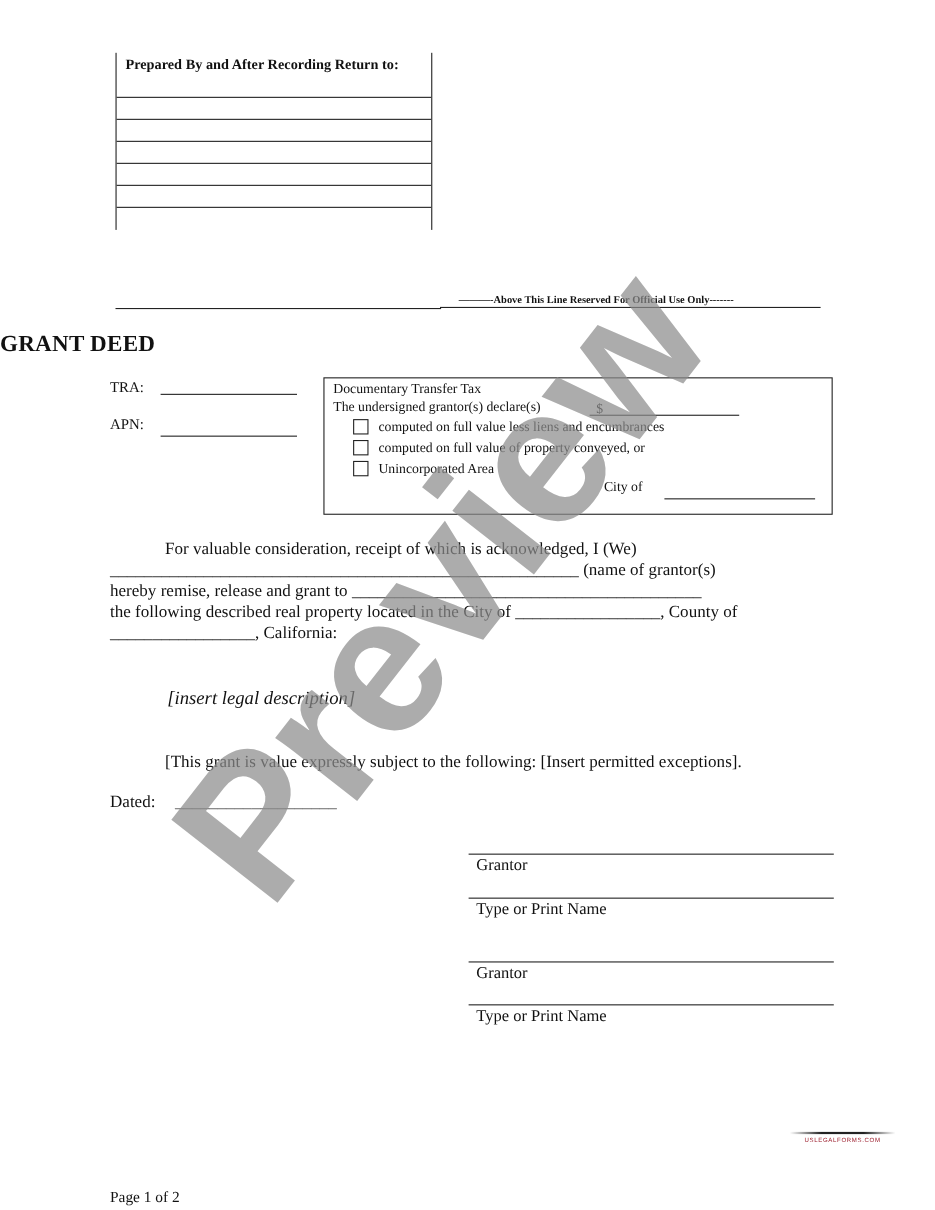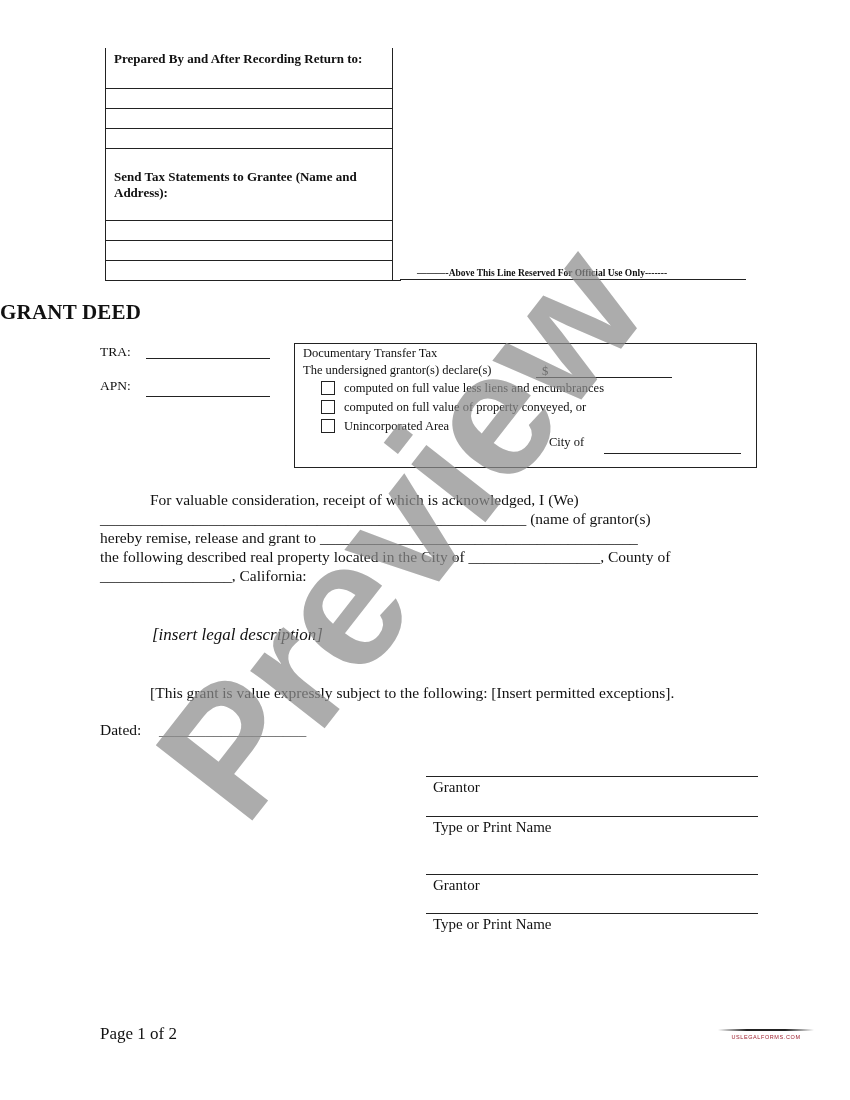--- a/index.html
+++ b/index.html
@@ -54,21 +54,21 @@
     }
     .city-label { position: absolute; left: 246px; top: 89px; }
     .city-line { position: absolute; left: 301px; top: 108px; width: 137px; border-bottom: 1.3px solid #222; }
 
     .body-text { font-size: 15.5px; line-height: 19px; white-space: nowrap; }
     .italic { font-style: italic; }
 
     .sig-line { left: 426px; width: 332px; border-top: 1.5px solid #222; }
     .sig-label { left: 433px; font-size: 15px; }
 
-    .page-num { left: 100px; top: 1024px; font-size: 17px; }
+    .page-num { left: 100px; top: 1082px; font-size: 14px; }
 
     .logo { left: 706px; top: 1026px; width: 120px; text-align: center; }
     .logo-main {
       font-family: "Liberation Serif", serif; color: #9b1b2a; font-size: 24px;
       letter-spacing: 0.5px; line-height: 24px;
     }
     .logo-main sup { font-size: 7px; color: #555; vertical-align: 14px; }
     .logo-wing { height: 6px; margin: 1px auto 0; width: 96px; position: relative; }
     .logo-wing::before {
       content: ""; position: absolute; left: 0; right: 0; top: 2px; height: 2px;
@@ -84,21 +84,20 @@
     }
   </style>
 </head>
 <body>
 
 <div class="abs rec-box">
   <div class="rec-row rec-head first">Prepared By and After Recording Return to:</div>
   <div class="rec-row rec-blank"></div>
   <div class="rec-row rec-blank"></div>
   <div class="rec-row rec-blank"></div>
-  <div class="rec-row rec-head second">Send Tax Statements to Grantee (Name and Address):</div>
   <div class="rec-row rec-blank"></div>
   <div class="rec-row rec-blank"></div>
   <div class="rec-blank"></div>
 </div>
 <div class="abs bottom-rule"></div>
 <div class="abs official-line">———-Above This Line Reserved For Official Use Only-------</div>
 
 <div class="abs title">GRANT DEED</div>
 
 <div class="abs field-label" style="left:100px; top:344px;">TRA:</div>

